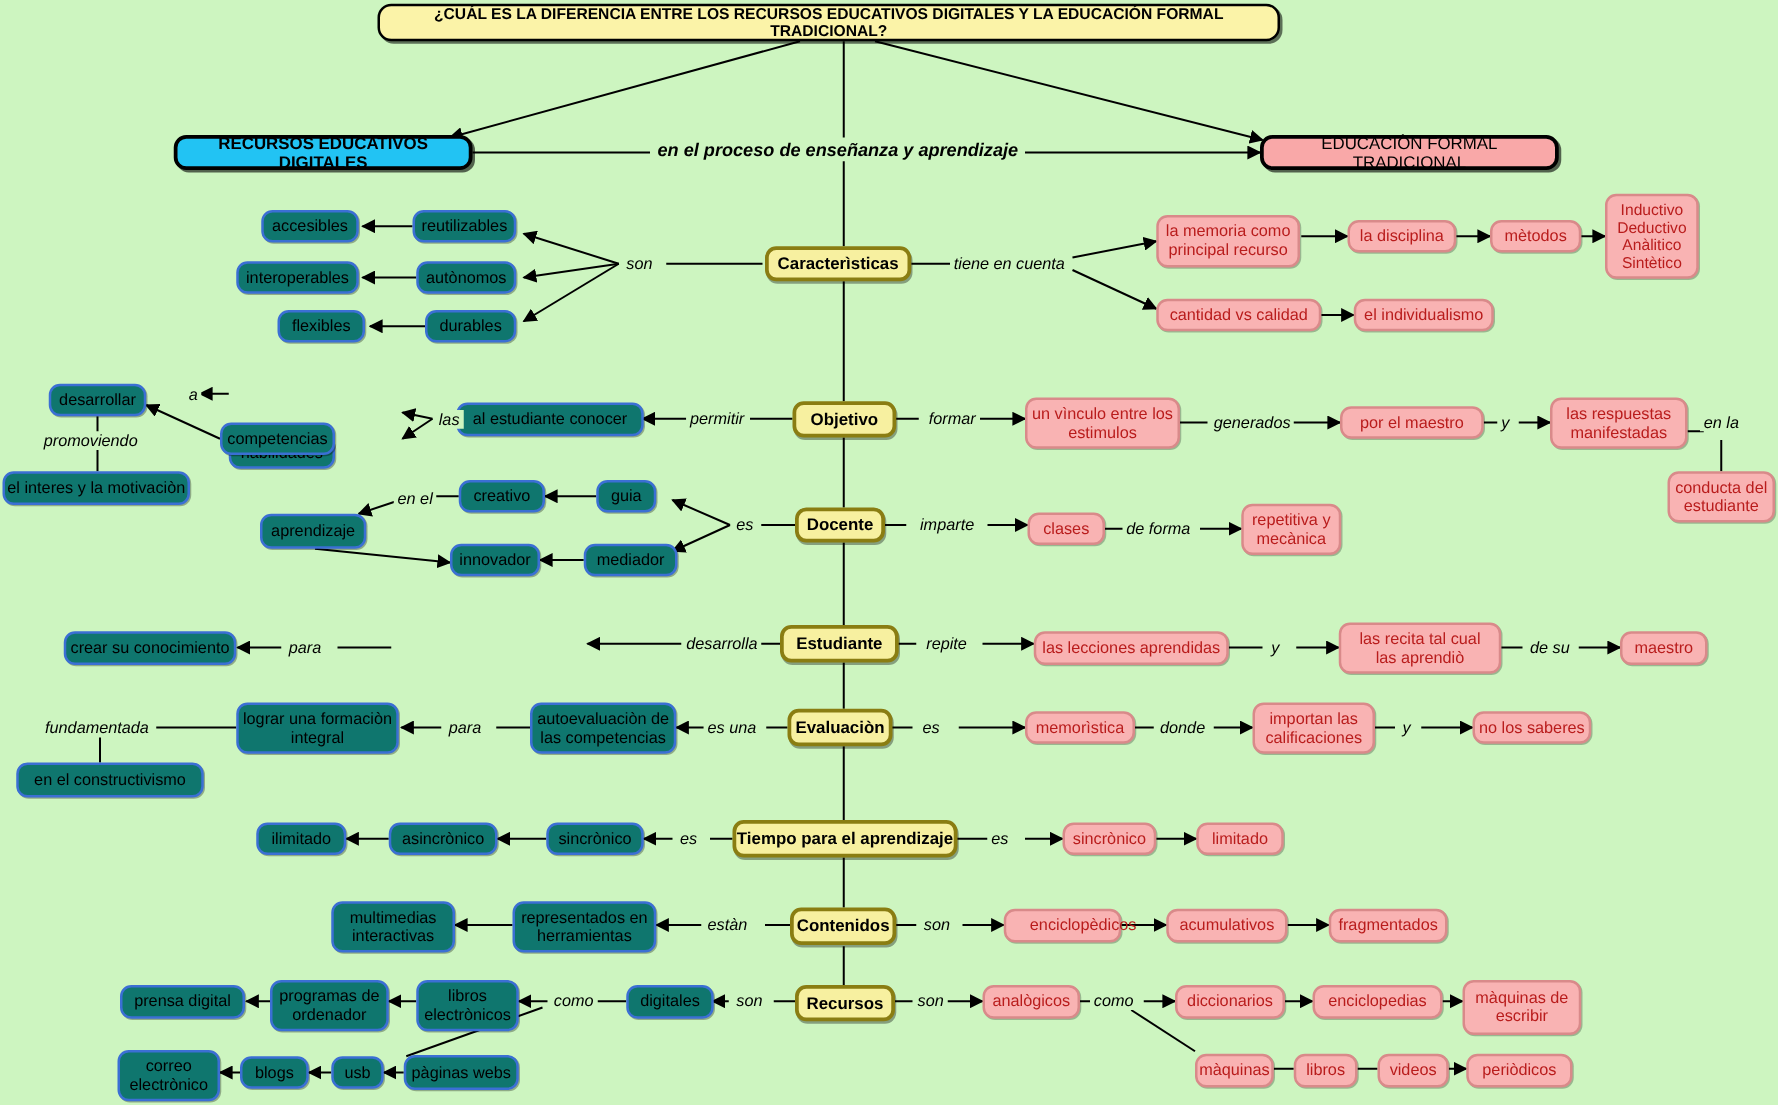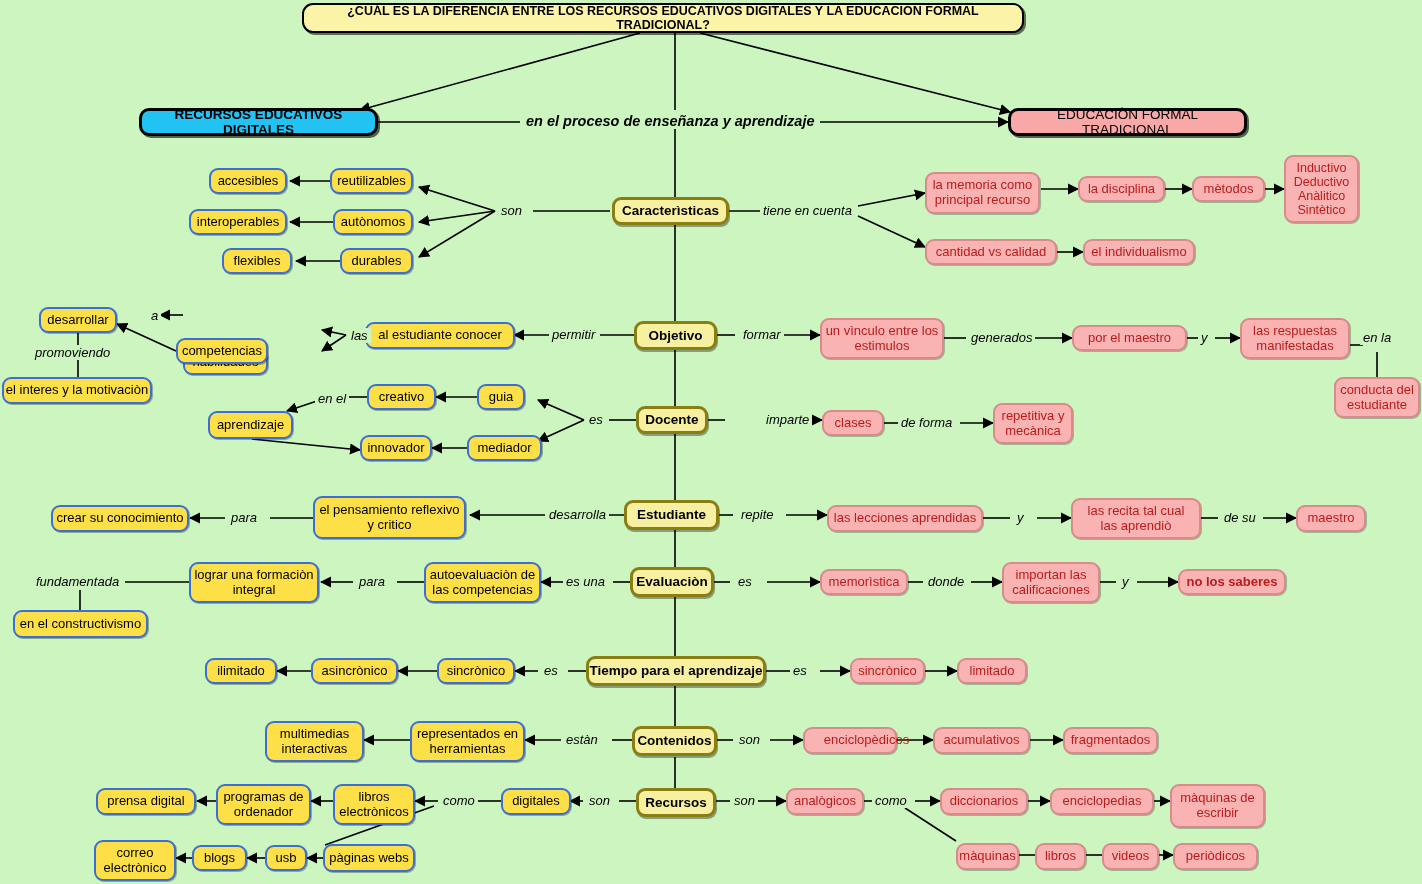--- a/index.html
+++ b/index.html
@@ -17,21 +17,21 @@
     box-sizing:border-box;
     display:flex;align-items:center;justify-content:center;
     text-align:center;
     border-radius:9px;
     line-height:1.12;
     white-space:pre-line;
     z-index:3;
   }
   
   .n-blue{
-    background:#fde047;
+    background:#0f766e;
     border:2px solid #3b6fd4;
     color:#000;
     font-size:13px;
     box-shadow:1px 1px 0 rgba(0,0,0,.30);
   }
   
   .n-pink{
     background:#f9b3b3;
     border:2px solid #d98a8a;
     color:#b91c1c;
@@ -281,56 +281,54 @@
 estudiante</div>
 
   <div class="linklabel" style="left:586px;top:412px;">es</div>
   <div class="node n-blue" style="left:477px;top:384px;width:48px;height:26px;">guia</div>
   <div class="node n-blue" style="left:467px;top:435px;width:75px;height:26px;">mediador</div>
   <div class="node n-blue" style="left:367px;top:384px;width:69px;height:26px;">creativo</div>
   <div class="node n-blue" style="left:360px;top:435px;width:72px;height:26px;">innovador</div>
   <div class="linklabel" style="left:315px;top:391px;">en el</div>
   <div class="node n-blue" style="left:208px;top:411px;width:85px;height:28px;">aprendizaje</div>
 
-  <div class="linklabel" style="left:763px;top:412px;">imparte</div>
+  <div class="linklabel" style="left:733px;top:412px;">imparte</div>
   <div class="node n-pink" style="left:822px;top:410px;width:62px;height:26px;">clases</div>
   <div class="linklabel" style="left:898px;top:415px;">de forma</div>
   <div class="node n-pink" style="left:993px;top:403px;width:80px;height:41px;">repetitiva y
 mecànica</div>
 
   <div class="linklabel" style="left:546px;top:507px;">desarrolla</div>
-  <div class="node n-blue" style="left:313px;top:496px;width:153px;height:43px;">el pensamiento reflexivo
-y critico</div>
   <div class="linklabel" style="left:228px;top:510px;">para</div>
   <div class="node n-blue" style="left:51px;top:505px;width:138px;height:27px;">crear su conocimiento</div>
 
   <div class="linklabel" style="left:738px;top:507px;">repite</div>
   <div class="node n-pink" style="left:827px;top:505px;width:156px;height:27px;">las lecciones aprendidas</div>
   <div class="linklabel" style="left:1014px;top:510px;">y</div>
   <div class="node n-pink" style="left:1071px;top:498px;width:130px;height:41px;">las recita tal cual
 las aprendiò</div>
   <div class="linklabel" style="left:1221px;top:510px;">de su</div>
   <div class="node n-pink" style="left:1296px;top:505px;width:70px;height:27px;">maestro</div>
 
   <div class="linklabel" style="left:563px;top:574px;">es una</div>
   <div class="node n-blue" style="left:424px;top:562px;width:117px;height:41px;">autoevaluaciòn de
 las competencias</div>
   <div class="linklabel" style="left:356px;top:574px;">para</div>
   <div class="node n-blue" style="left:189px;top:562px;width:130px;height:41px;">lograr una formaciòn
 integral</div>
   <div class="linklabel" style="left:33px;top:574px;">fundamentada</div>
-  <div class="node n-blue" style="left:13px;top:610px;width:135px;height:28px;">en el constructivismo</div>
+  <div class="node n-blue" style="left:13px;top:610px;width:150px;height:28px;">en el constructivismo</div>
 
   <div class="linklabel" style="left:735px;top:574px;">es</div>
   <div class="node n-pink" style="left:820px;top:569px;width:88px;height:26px;">memorìstica</div>
   <div class="linklabel" style="left:925px;top:574px;">donde</div>
   <div class="node n-pink" style="left:1002px;top:562px;width:98px;height:41px;">importan las
 calificaciones</div>
   <div class="linklabel" style="left:1119px;top:574px;">y</div>
-  <div class="node n-pink" style="left:1178px;top:569px;width:108px;height:26px;font-weight:bold;">no los saberes</div>
+  <div class="node n-pink" style="left:1178px;top:569px;width:95px;height:26px;">no los saberes</div>
 
   <div class="linklabel" style="left:541px;top:663px;">es</div>
   <div class="node n-blue" style="left:437px;top:658px;width:78px;height:26px;">sincrònico</div>
   <div class="node n-blue" style="left:311px;top:658px;width:87px;height:26px;">asincrònico</div>
   <div class="node n-blue" style="left:205px;top:658px;width:72px;height:26px;">ilimitado</div>
 
   <div class="linklabel" style="left:790px;top:663px;">es</div>
   <div class="node n-pink" style="left:850px;top:658px;width:75px;height:26px;">sincrònico</div>
   <div class="node n-pink" style="left:957px;top:658px;width:70px;height:26px;">limitado</div>
 

